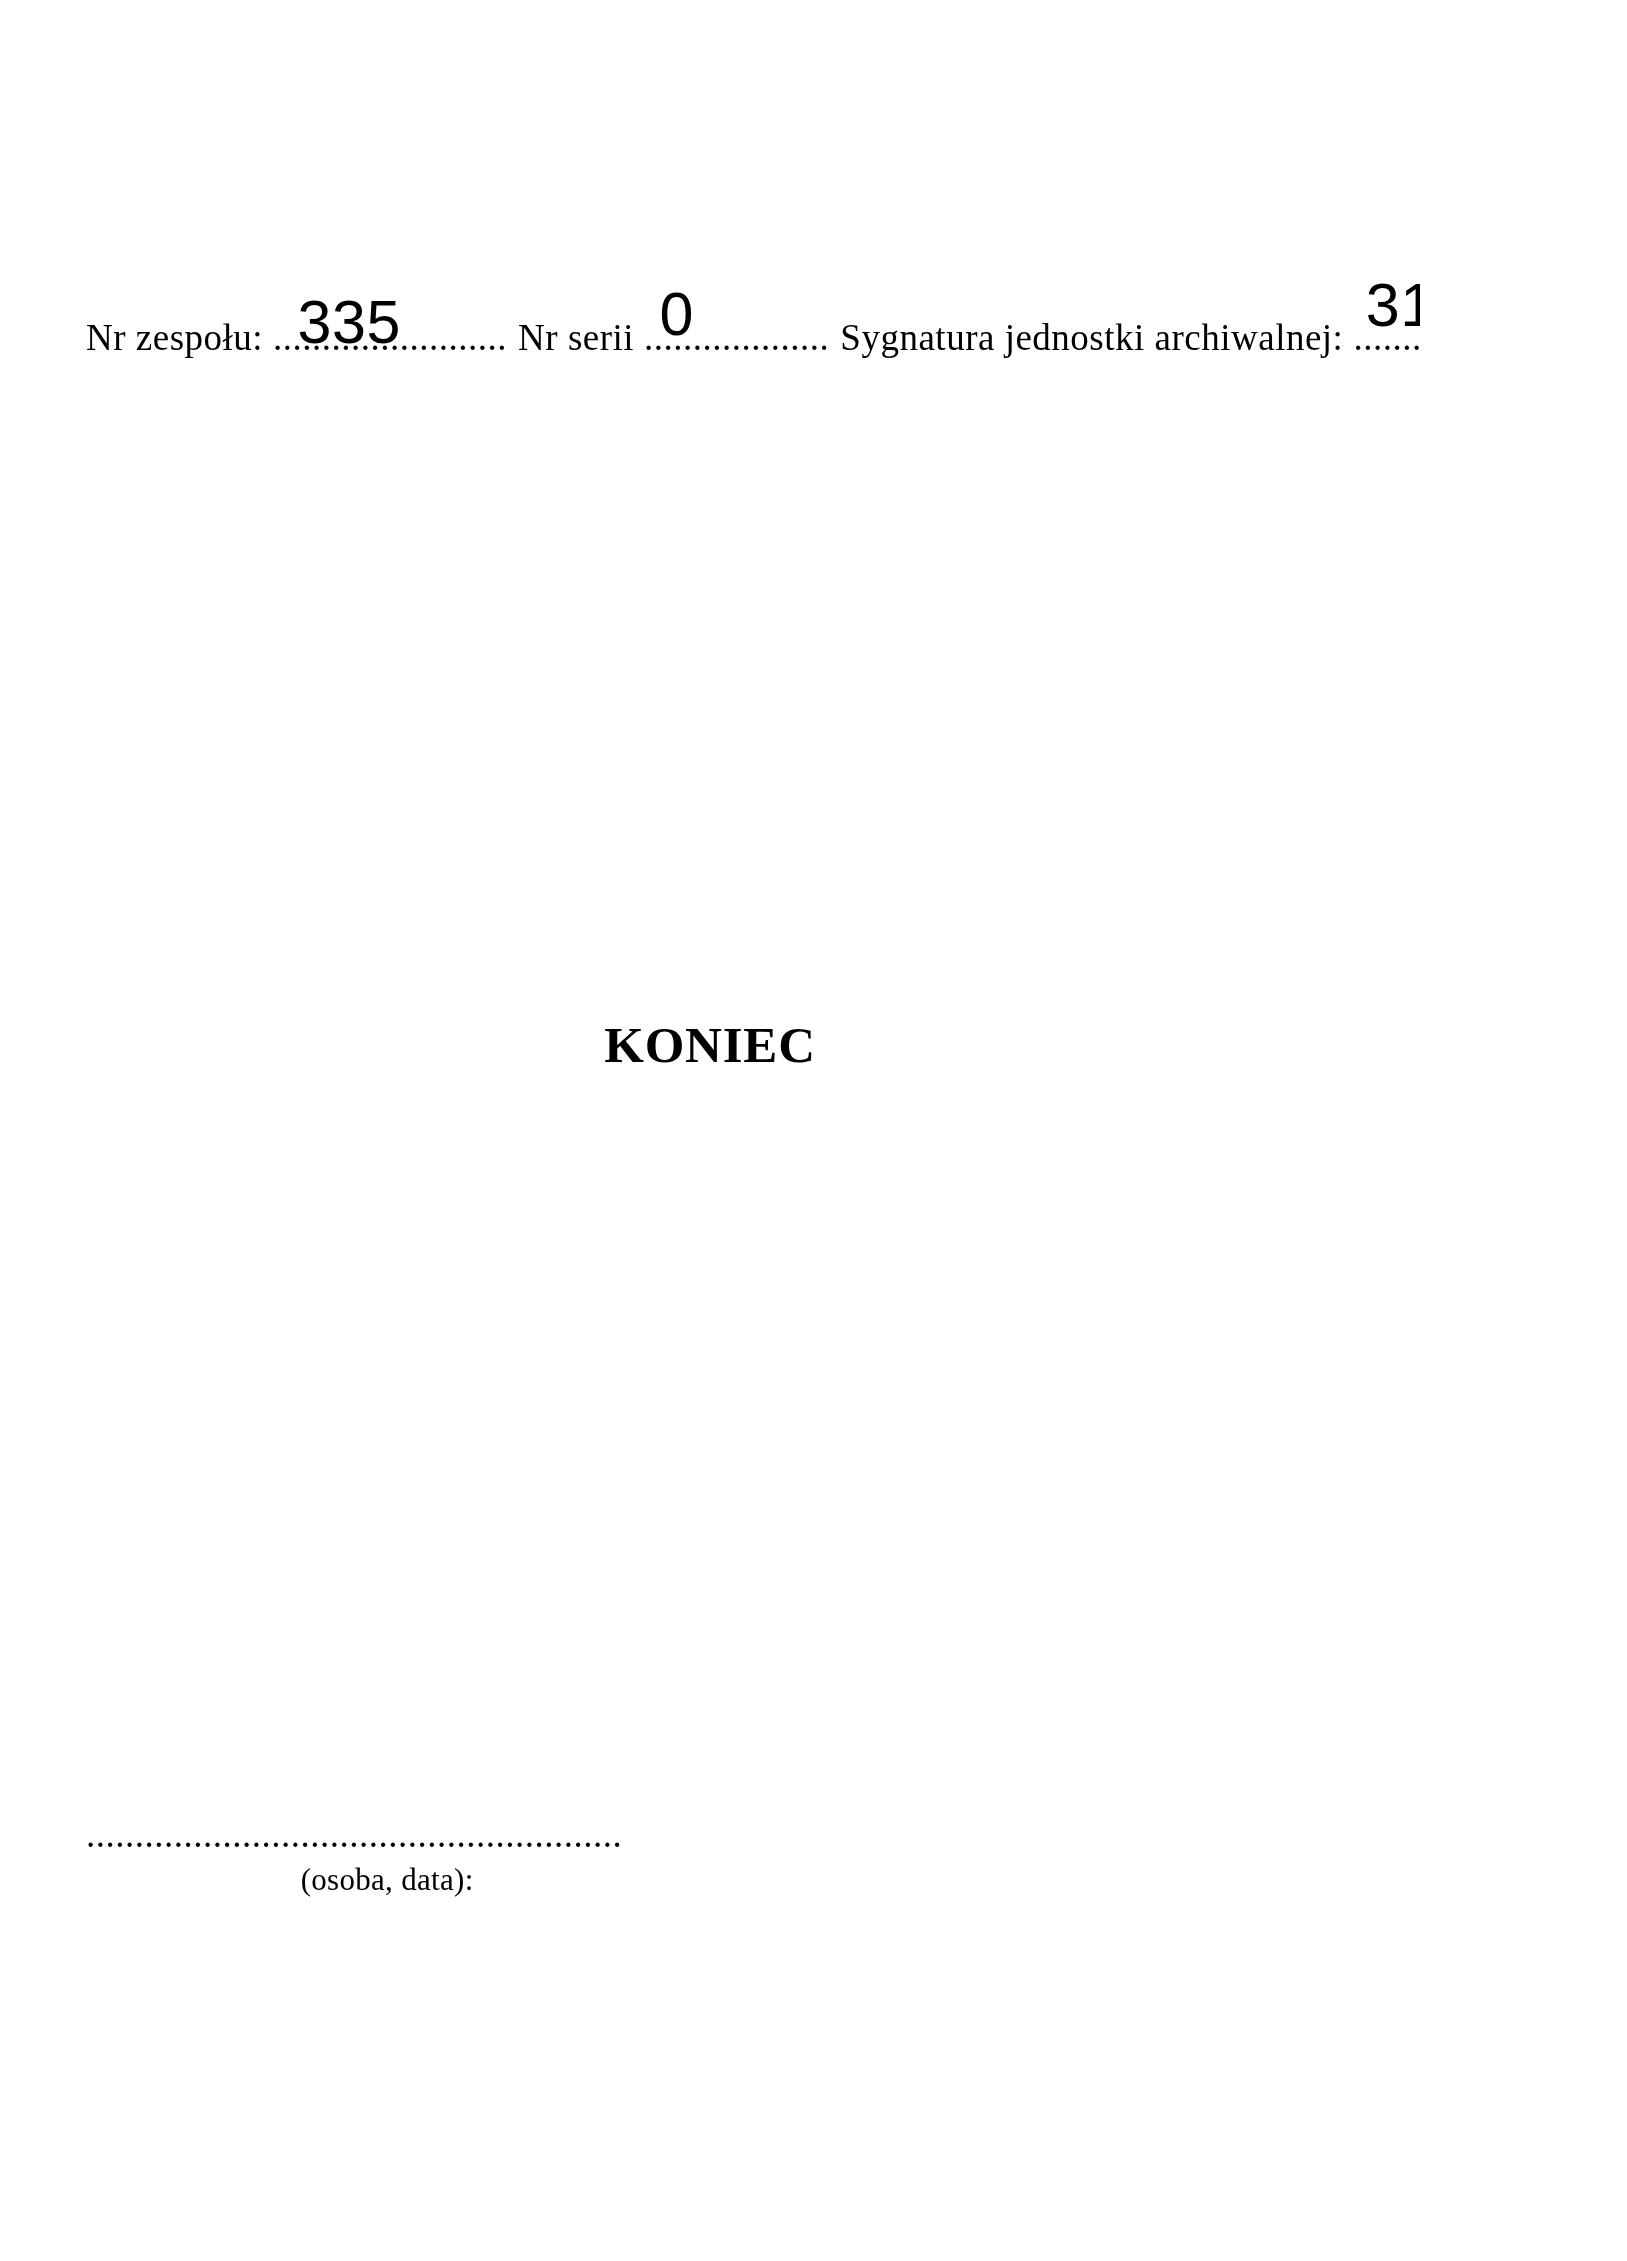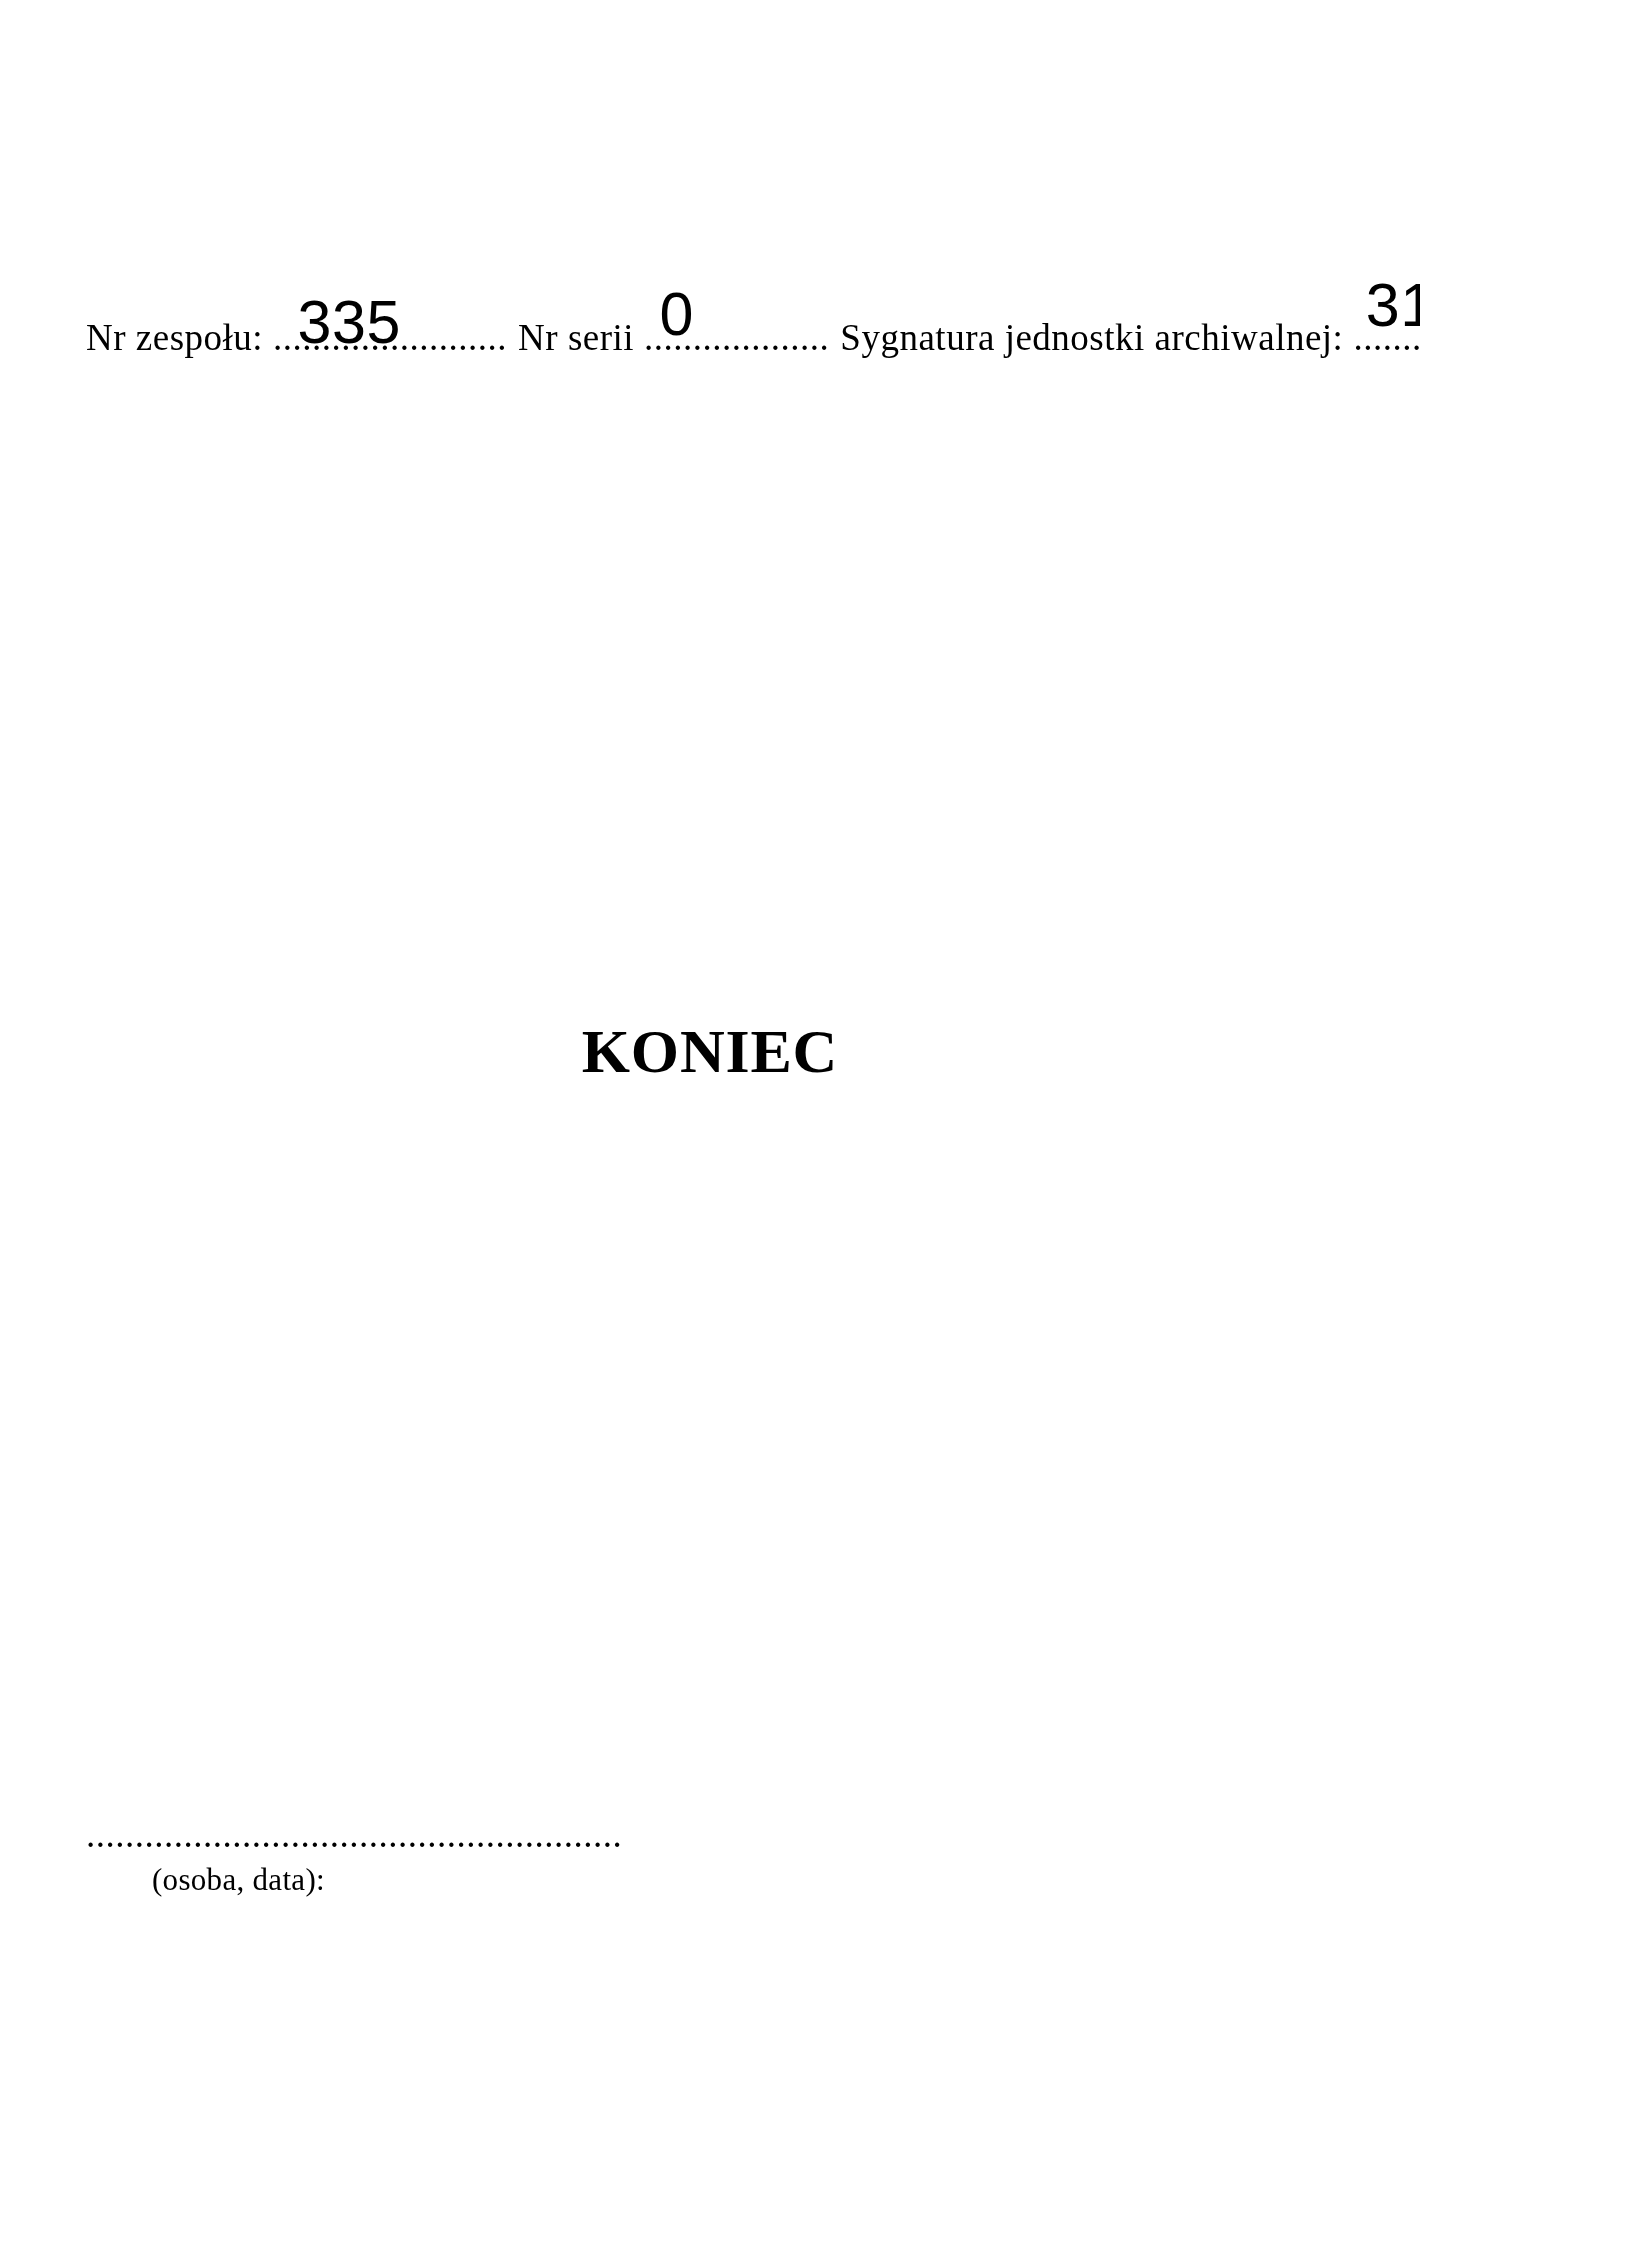--- a/index.html
+++ b/index.html
@@ -46,21 +46,21 @@
   .fill-series   { left: 15.3px; bottom: 14.5px; }
   .fill-signature{ left: 12.3px; bottom: 24px; }
 
   
   .koniec {
     position: absolute;
     top: 1020px;
     left: 0;
     width: 100%;
     text-align: center;
-    font-size: 62px;
+    font-size: 51px;
     font-weight: bold;
     letter-spacing: 0.8px;
     line-height: 1;
   }
 
   
   .footer-block {
     position: absolute;
     left: 86px;
     top: 1793px;
@@ -71,20 +71,21 @@
   .footer-dots {
     margin-top: 20.7px;
     letter-spacing: 0.5px;
     white-space: nowrap;
   }
   .footer-caption {
     margin-top: 5.4px;
     margin-left: 66px;
     font-size: 31px;
     letter-spacing: 0.3px;
+    text-align: center;
   }
 </style>
 </head>
 <body>
 
 <div class="page">
 
   <div class="header-line"><span class="f-label">Nr zespołu:</span><span class="dots"><span>........................</span><span class="fill fill-fonds">335</span></span><span class="f-label after-dots">Nr serii</span><span class="dots"><span>...................</span><span class="fill fill-series">0</span></span><span class="f-label after-dots">Sygnatura jednostki archiwalnej:</span><span class="dots"><span>....................</span><span class="fill fill-signature">318.1</span></span></div>
 
   <div class="koniec">KONIEC</div>

